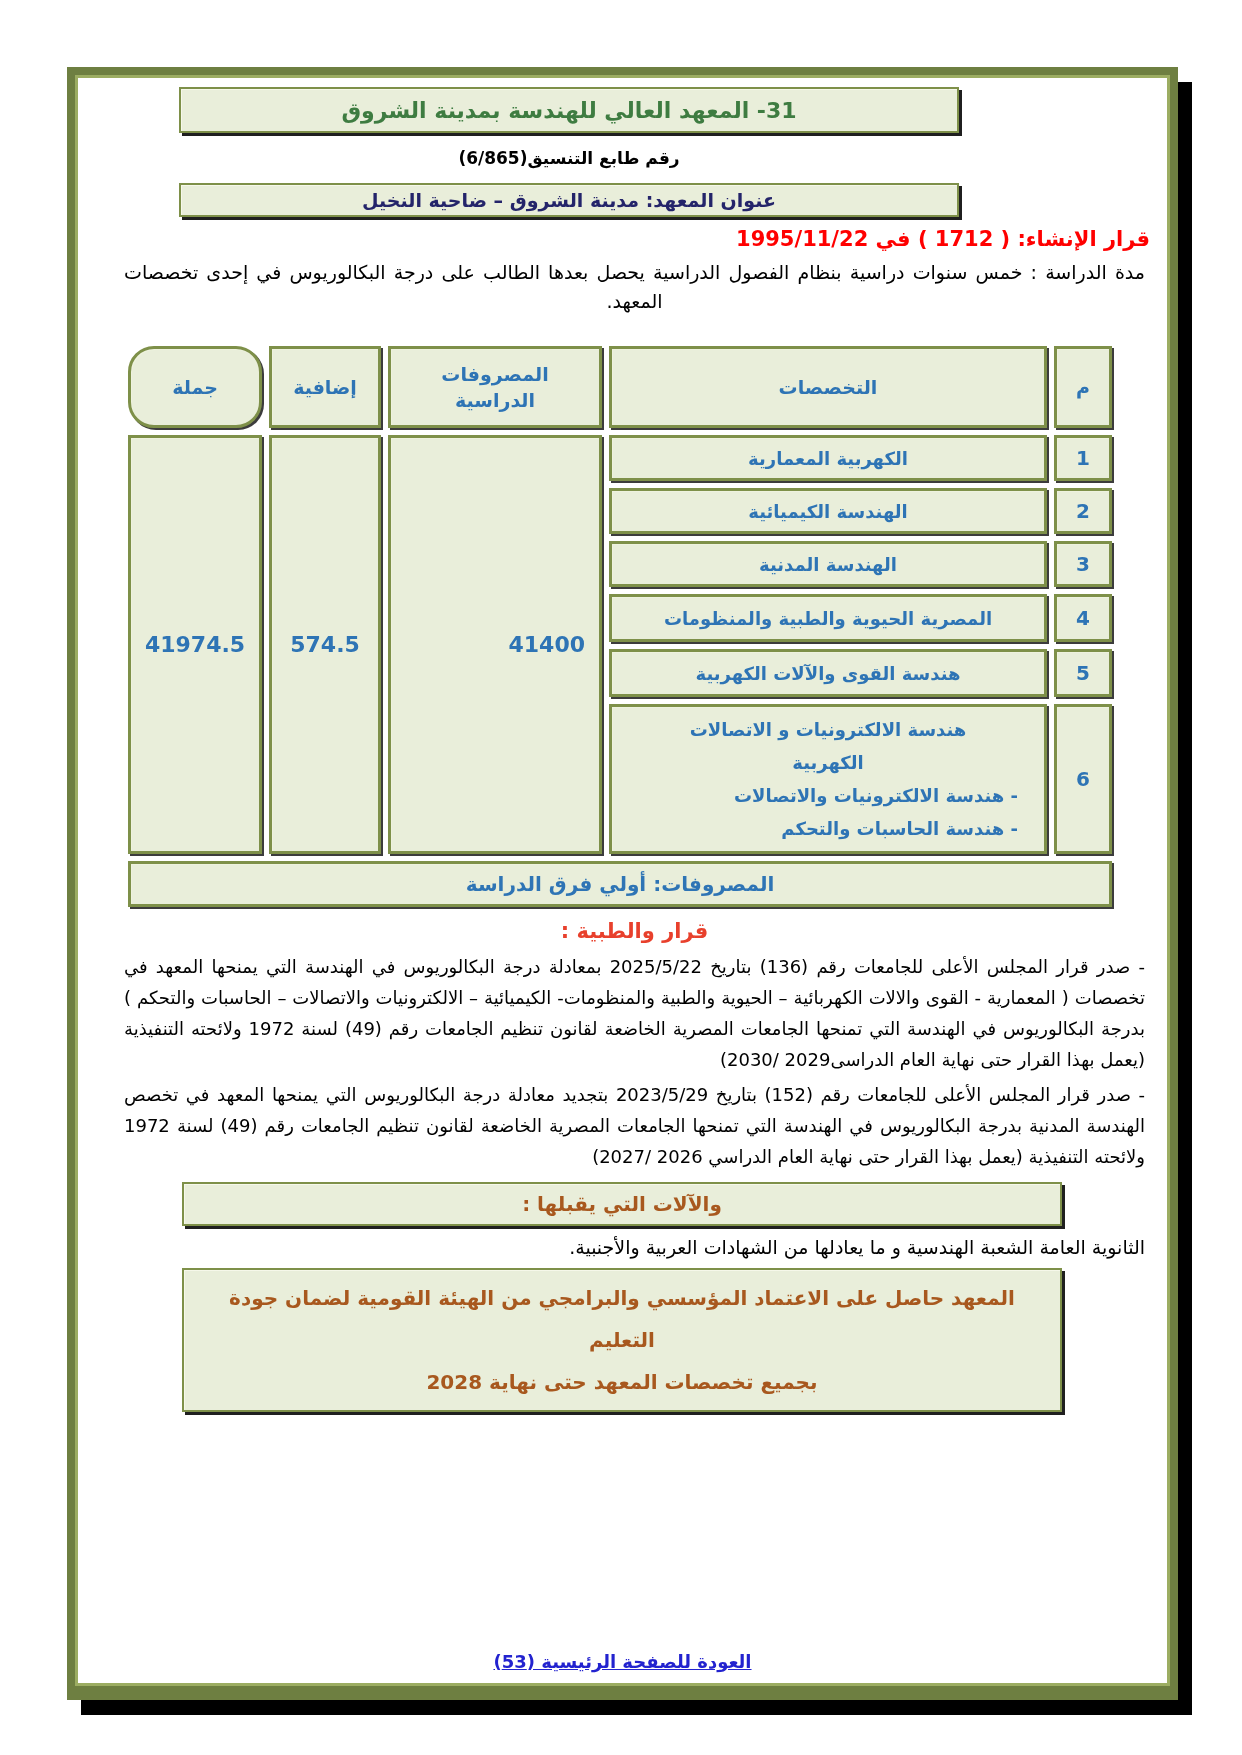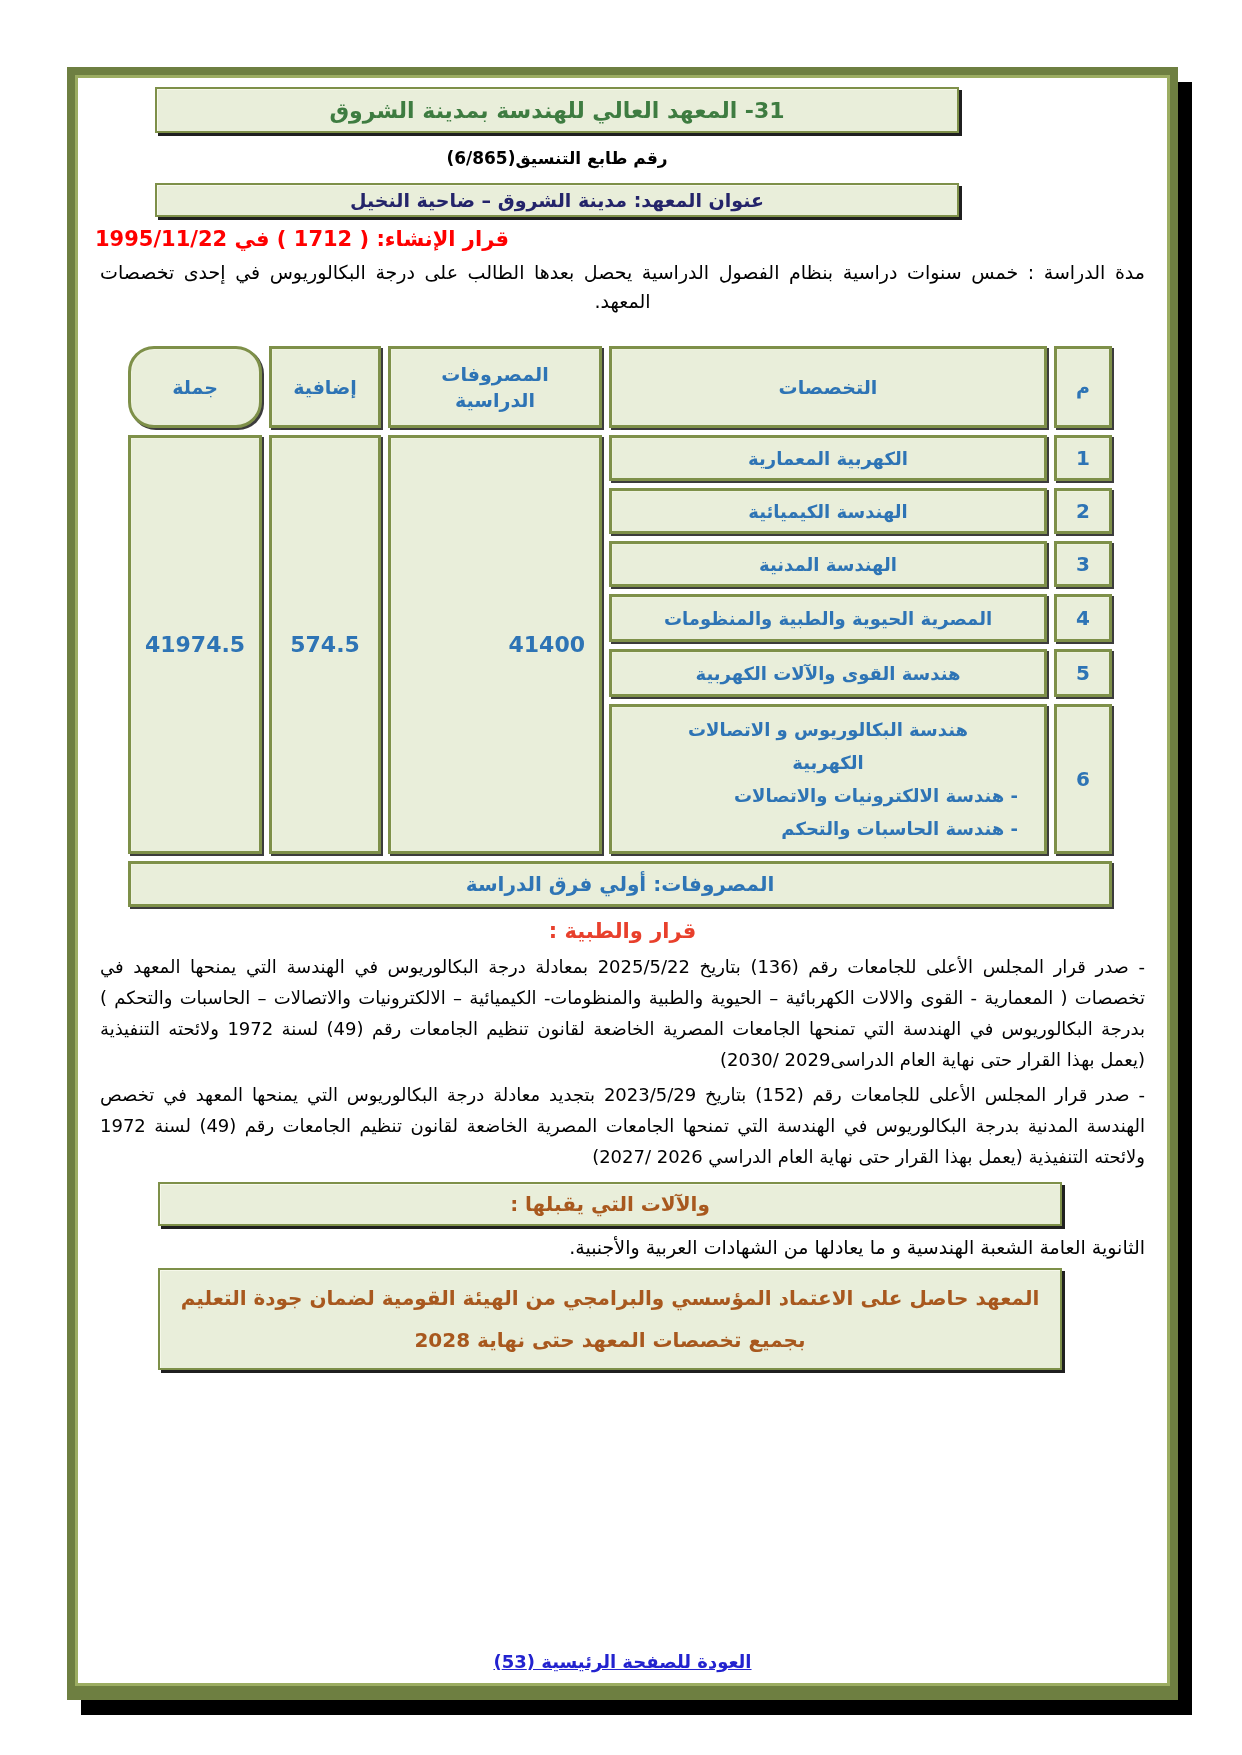--- a/index.html
+++ b/index.html
@@ -6,34 +6,35 @@
   .stage{
     position:relative;width:1242px;height:1755px;background:#ffffff;
     font-family:"DejaVu Sans",sans-serif;direction:rtl;overflow:hidden;
   }
   .sheet{
     position:absolute;left:67px;top:67px;width:1111px;height:1633px;
     box-sizing:border-box;background:#ffffff;
     border:8px solid #6e7f41;border-bottom-width:14px;
     box-shadow:14px 15px 0 #000000, inset 0 0 0 3px #9cad62;
     overflow:hidden;
+    padding-left:24px;
   }
   
   .gbox{
     background:#e9eeda;border:2px solid #7e9049;
     box-shadow:3px 3px 0 #1f1f1f, inset 1px 1px 0 #f6f8ea;
     display:flex;align-items:center;justify-content:center;
     box-sizing:border-box;
   }
   .title-box{margin:12px 211px 0 80px;height:46px;}
   .title-box span{color:#3e7c41;font-size:22px;font-weight:bold;}
   .coord-line{margin:8px 211px 0 80px;text-align:center;color:#000000;font-size:17px;font-weight:bold;line-height:34px;}
   .address-box{margin:8px 211px 0 80px;height:34px;}
   .address-box span{color:#24246a;font-size:19px;font-weight:bold;}
-  .decree-line{margin:7px 20px 0 20px;text-align:left;color:#ff0000;font-size:21px;font-weight:bold;line-height:30px;}
+  .decree-line{margin:7px 20px 0 20px;text-align:right;color:#ff0000;font-size:21px;font-weight:bold;line-height:30px;}
   .duration{
     margin:4px 25px 0 25px;color:#000;font-size:19px;line-height:29px;
     text-align:justify;text-align-last:center;
   }
   
   .fee-table{
     direction:rtl;display:grid;margin:30px 58px 0 53px;
     grid-template-columns:58px 438px 214px 112px 134px;
     grid-template-rows:82px 46px 46px 46px 48px 48px 150px 46px;
     gap:7px;
@@ -102,21 +103,21 @@
       <div class="tcell num n2">2</div>
       <div class="tcell spec s2">الهندسة الكيميائية</div>
       <div class="tcell num n3">3</div>
       <div class="tcell spec s3">الهندسة المدنية</div>
       <div class="tcell num n4">4</div>
       <div class="tcell spec s4">المصرية الحيوية والطبية والمنظومات</div>
       <div class="tcell num n5">5</div>
       <div class="tcell spec s5">هندسة القوى والآلات الكهربية</div>
       <div class="tcell num n6">6</div>
       <div class="tcell spec s6">
-        <div class="s6-main">هندسة البكالوريوس و الاتصالات الكهربية</div>
+        <div class="s6-main">هندسة الالكترونيات و الاتصالات الكهربية</div>
         <div class="s6-sub">- هندسة الالكترونيات والاتصالات</div>
         <div class="s6-sub">- هندسة الحاسبات والتحكم</div>
       </div>
 
       <div class="tcell val v-tui">41400</div>
       <div class="tcell val v-add">574.5</div>
       <div class="tcell val v-tot">41974.5</div>
 
       <div class="tcell t-foot">المصروفات: أولي فرق الدراسة</div>
     </div>

